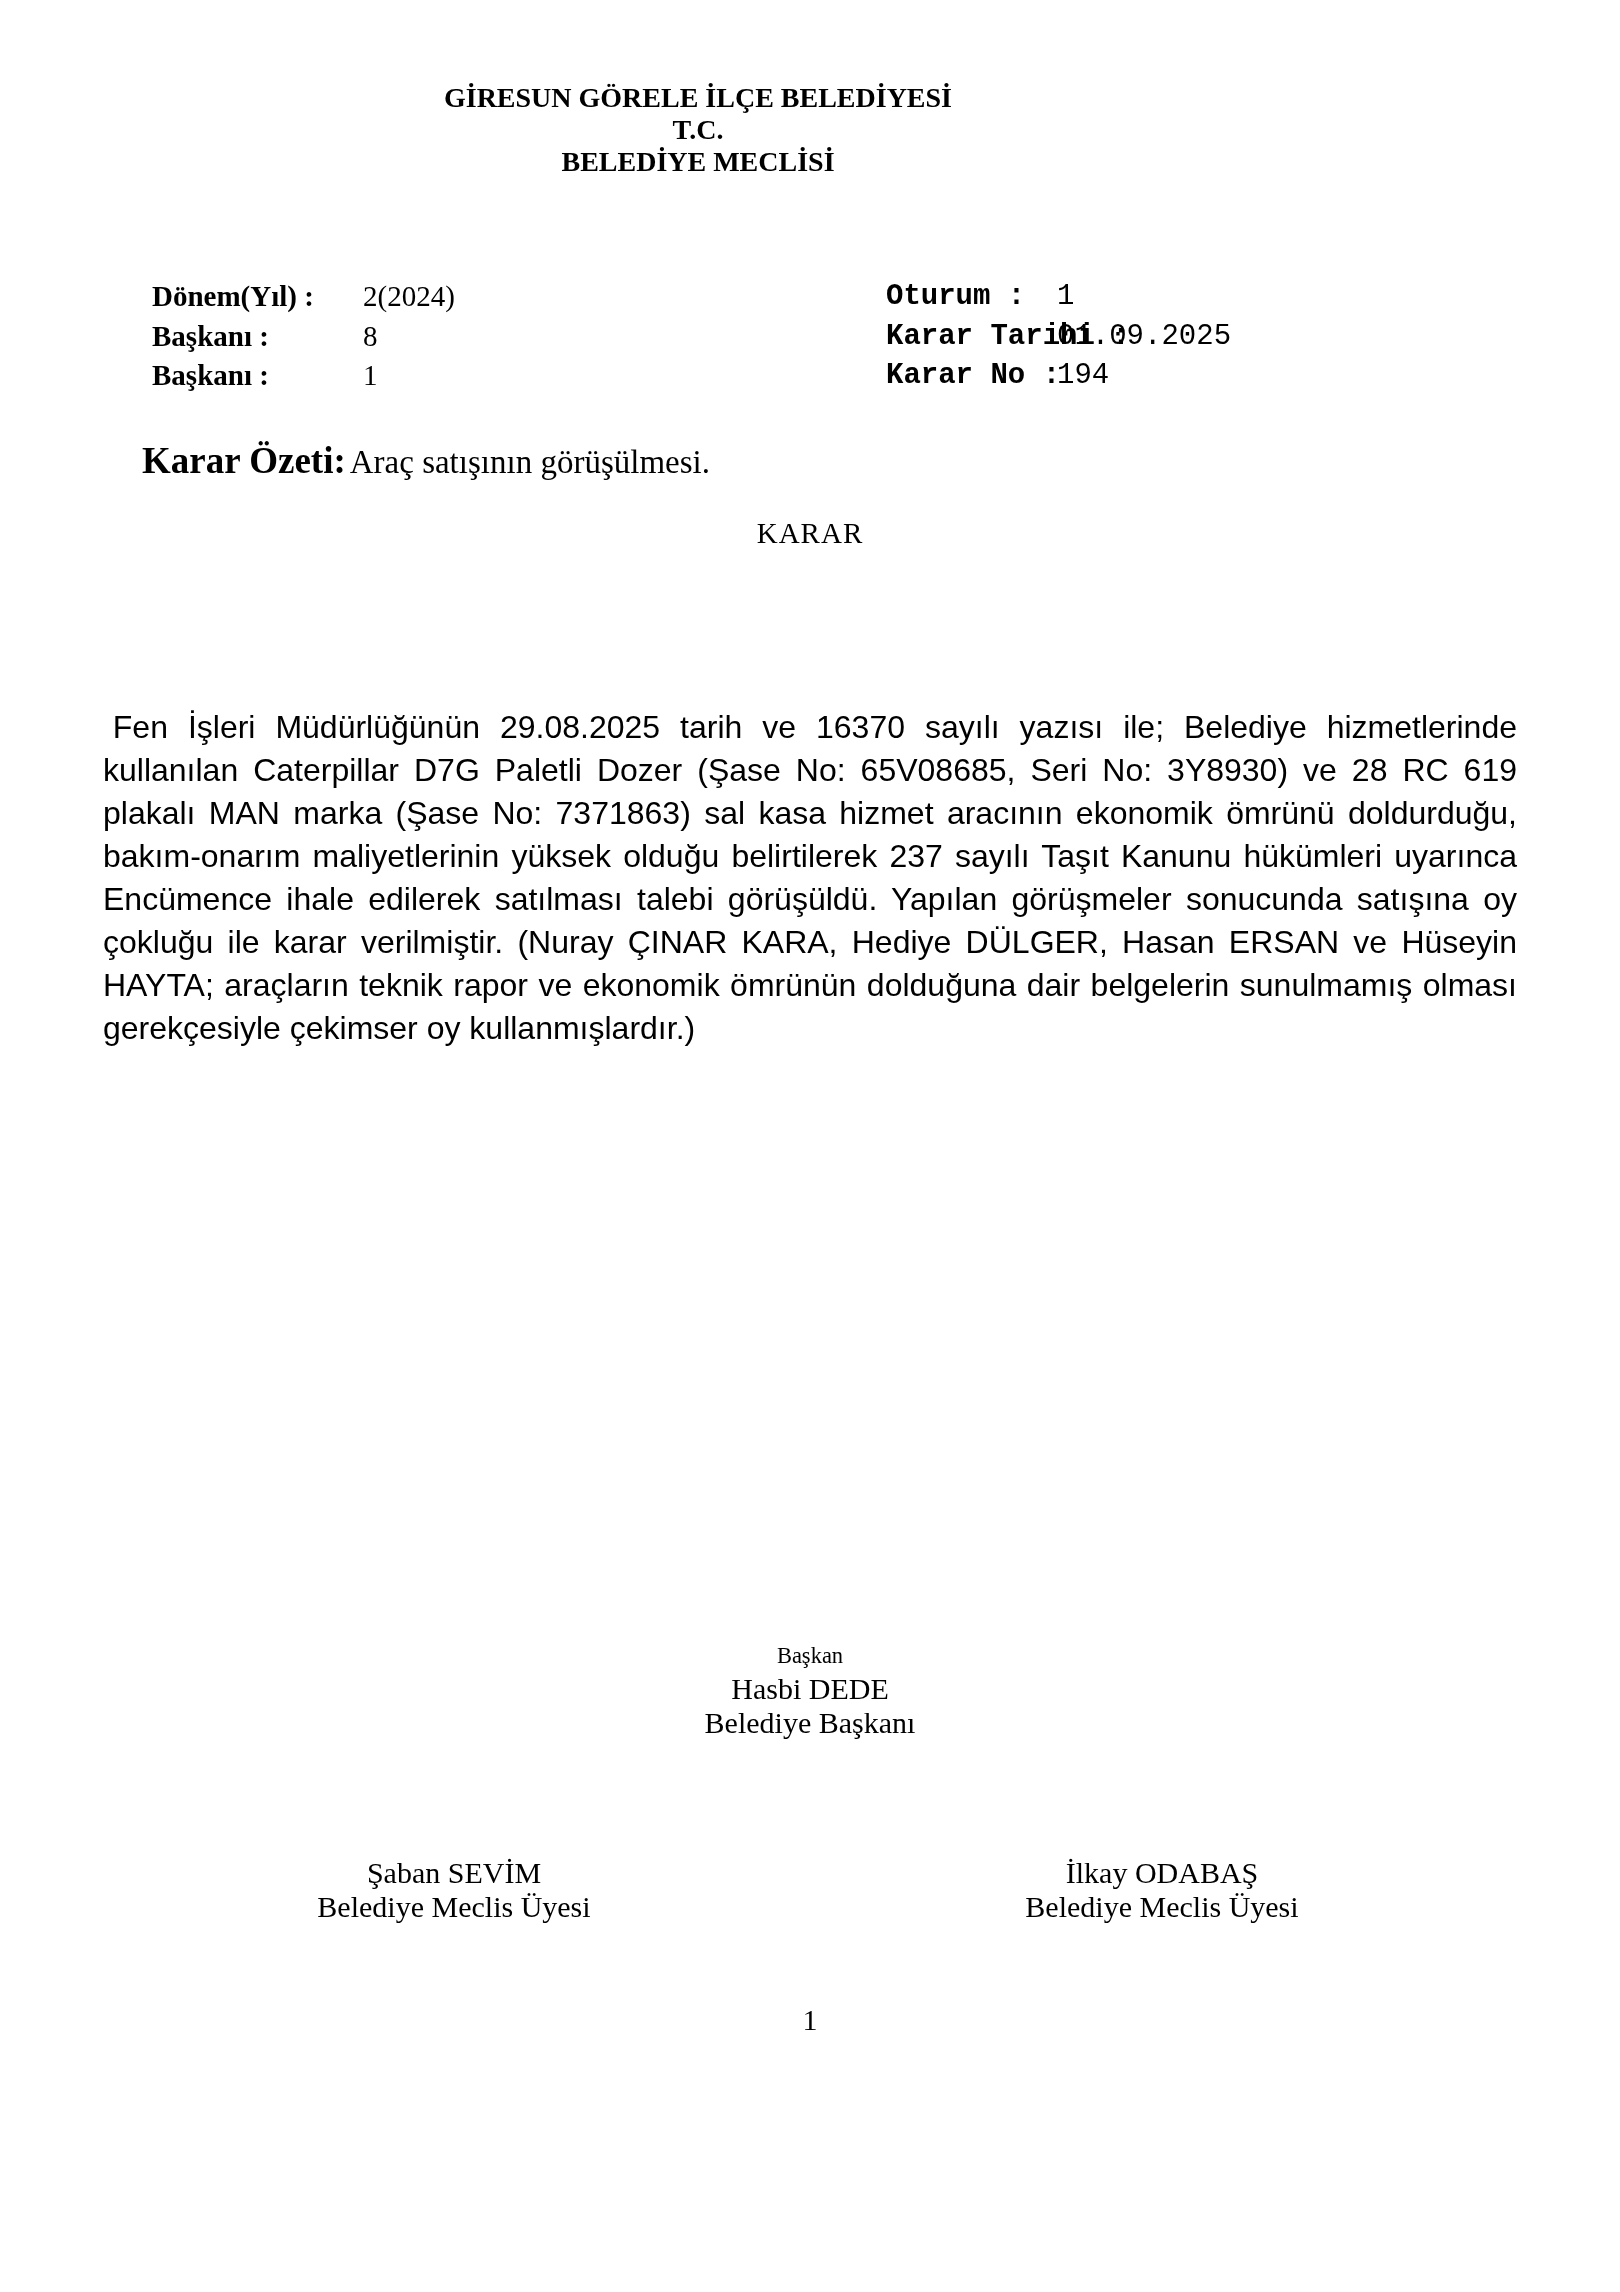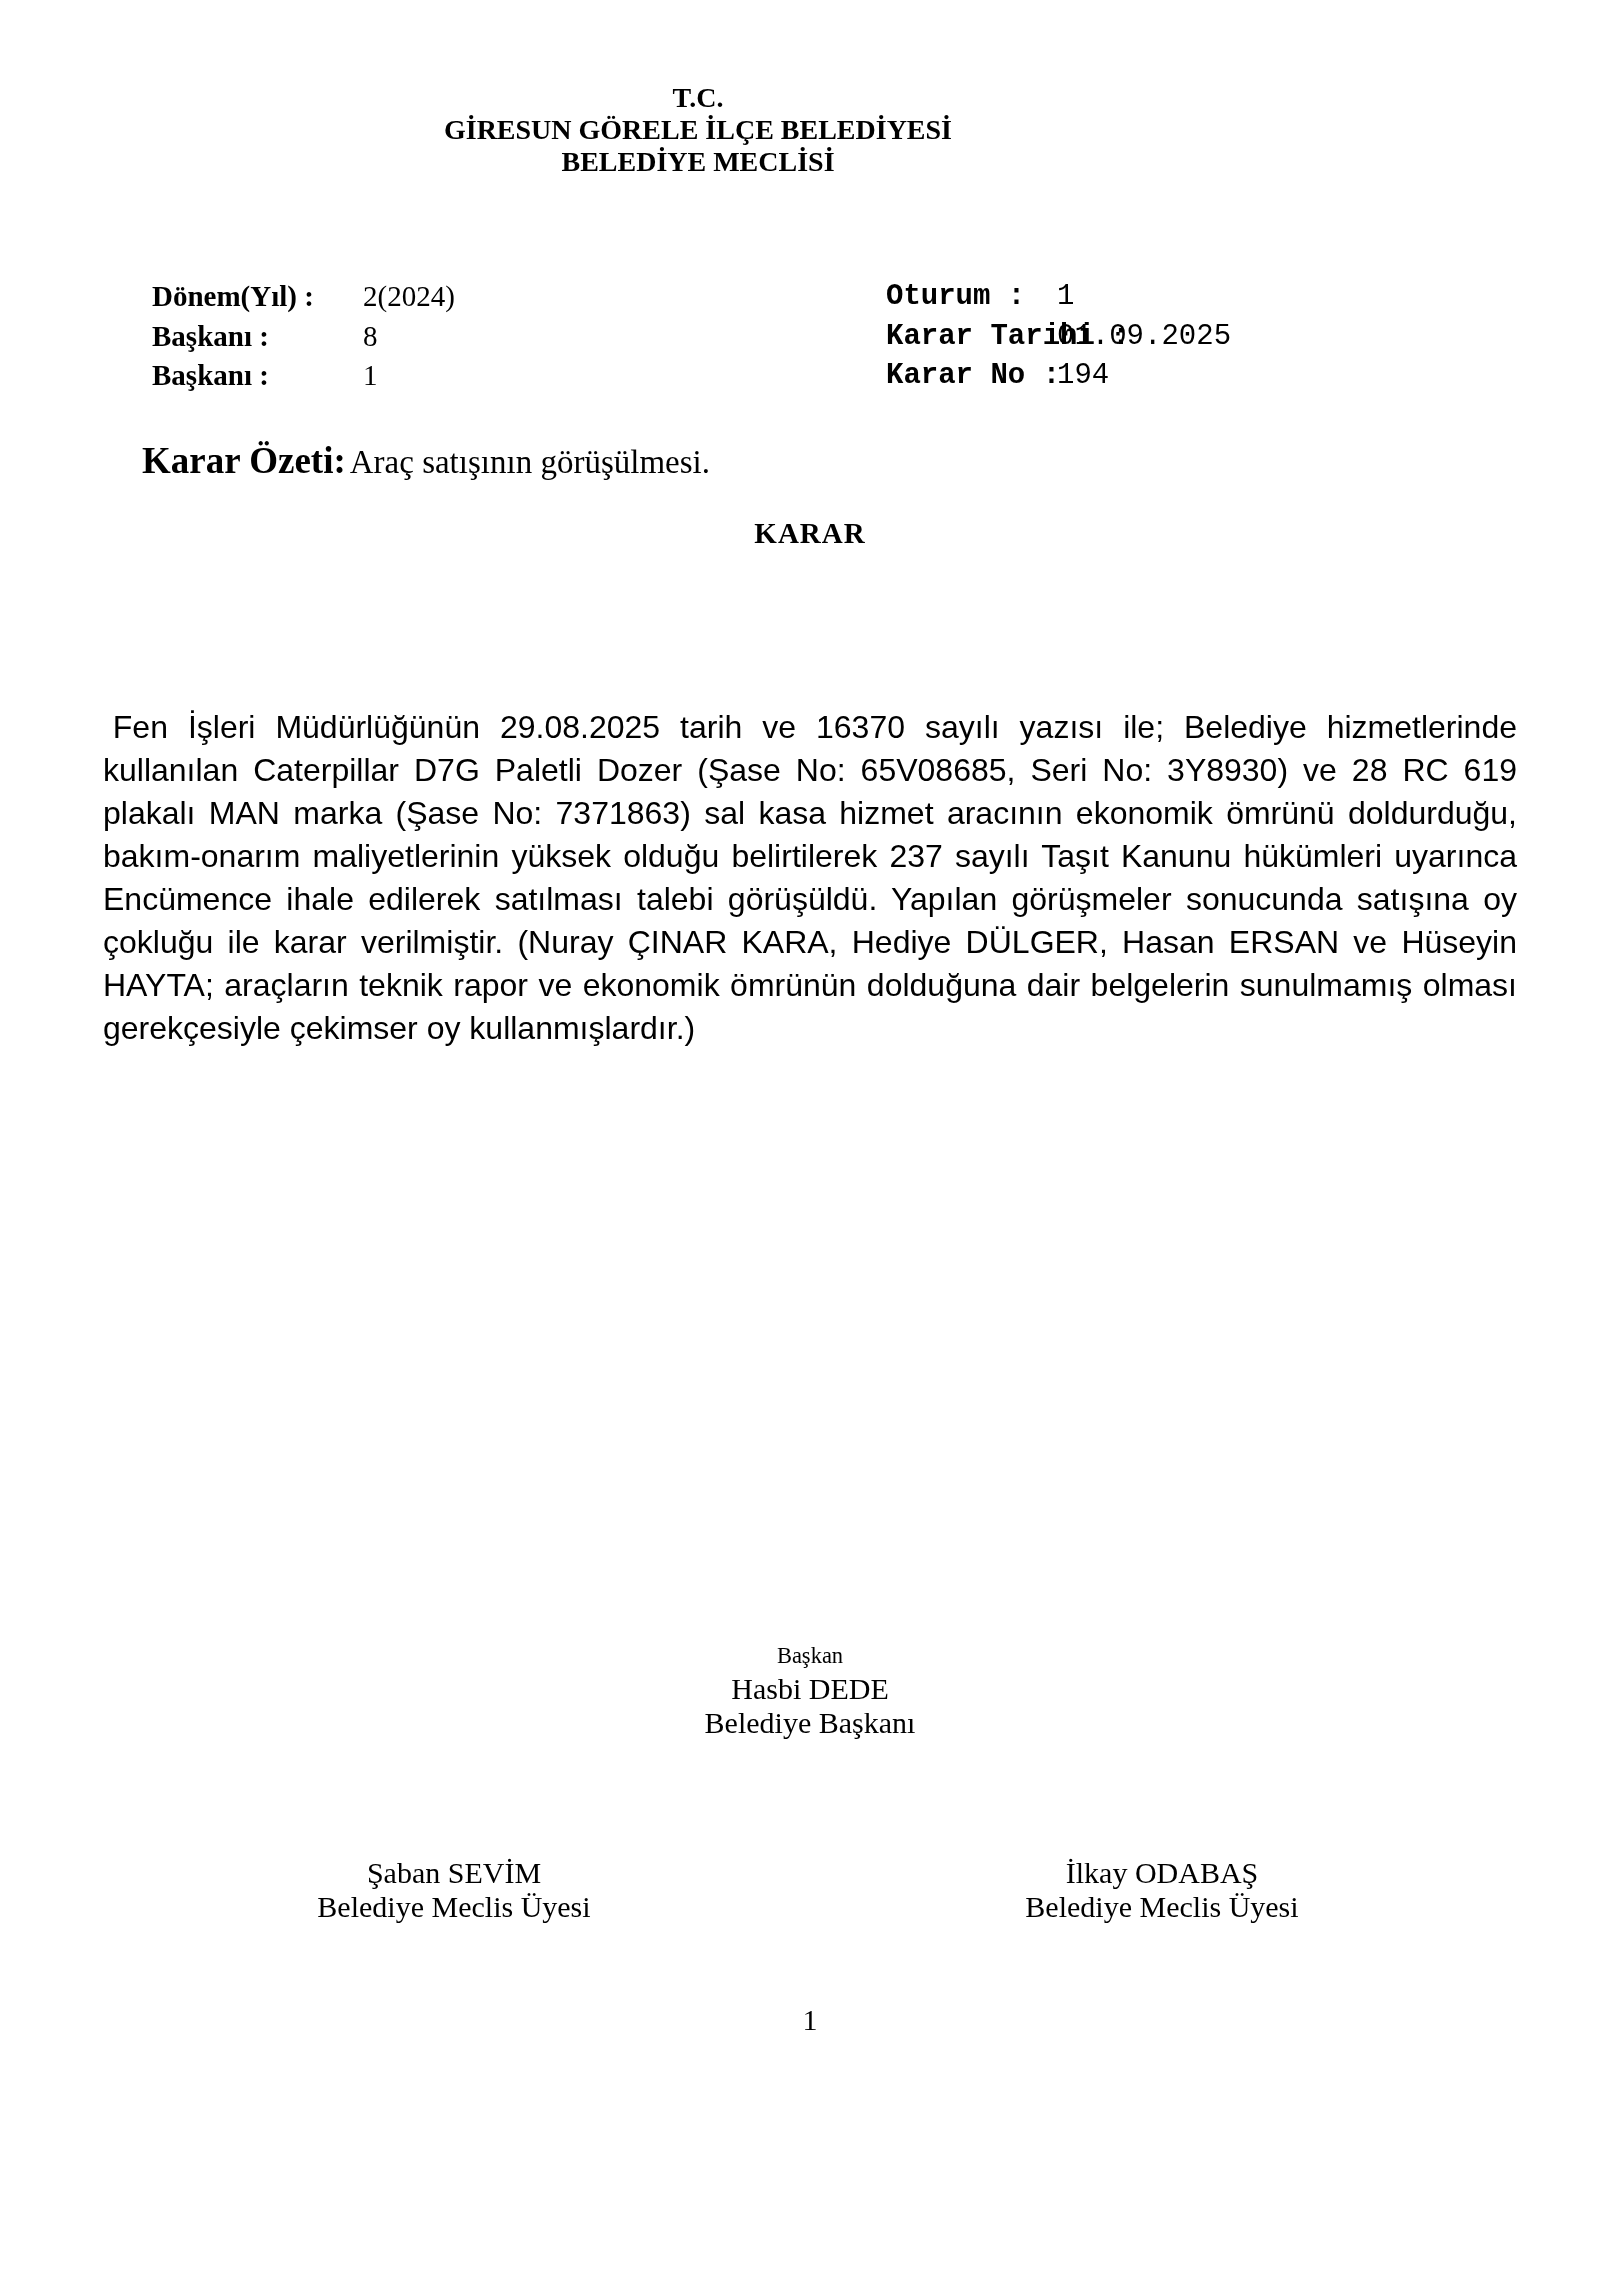--- a/index.html
+++ b/index.html
@@ -41,21 +41,21 @@
   .s-label { font-weight: bold; font-size: 37px; font-family: "Liberation Serif", serif; }
   .s-value { font-size: 33px; font-family: Liberation Serif, serif; }
 
   
   .karar-heading {
     position: absolute;
     top: 517px;
     left: 103px;
     width: 1414px;
     text-align: center;
-    font-weight: bold;
+    font-weight: normal;
     font-size: 29px;
     letter-spacing: 1px;
   }
 
   
   .body-text {
     position: absolute;
     top: 674px;
     left: 103px;
     width: 1414px;
@@ -84,22 +84,22 @@
     text-align: center;
     font-size: 30px;
   }
 </style>
 </head>
 <body>
 
 <div class="page">
 
   <header class="doc-header">
+    <div>GİRESUN GÖRELE İLÇE BELEDİYESİ</div>
     <div>T.C.</div>
-    <div>GİRESUN GÖRELE İLÇE BELEDİYESİ</div>
     <div>BELEDİYE MECLİSİ</div>
   </header>
 
   <div class="meta-row row-l top-1">
     <span class="meta-label">Dönem(Yıl) :</span><span class="meta-value">2(2024)</span>
   </div>
   <div class="meta-row row-l top-2">
     <span class="meta-label">Başkanı :</span><span class="meta-value">8</span>
   </div>
   <div class="meta-row row-l top-3">

